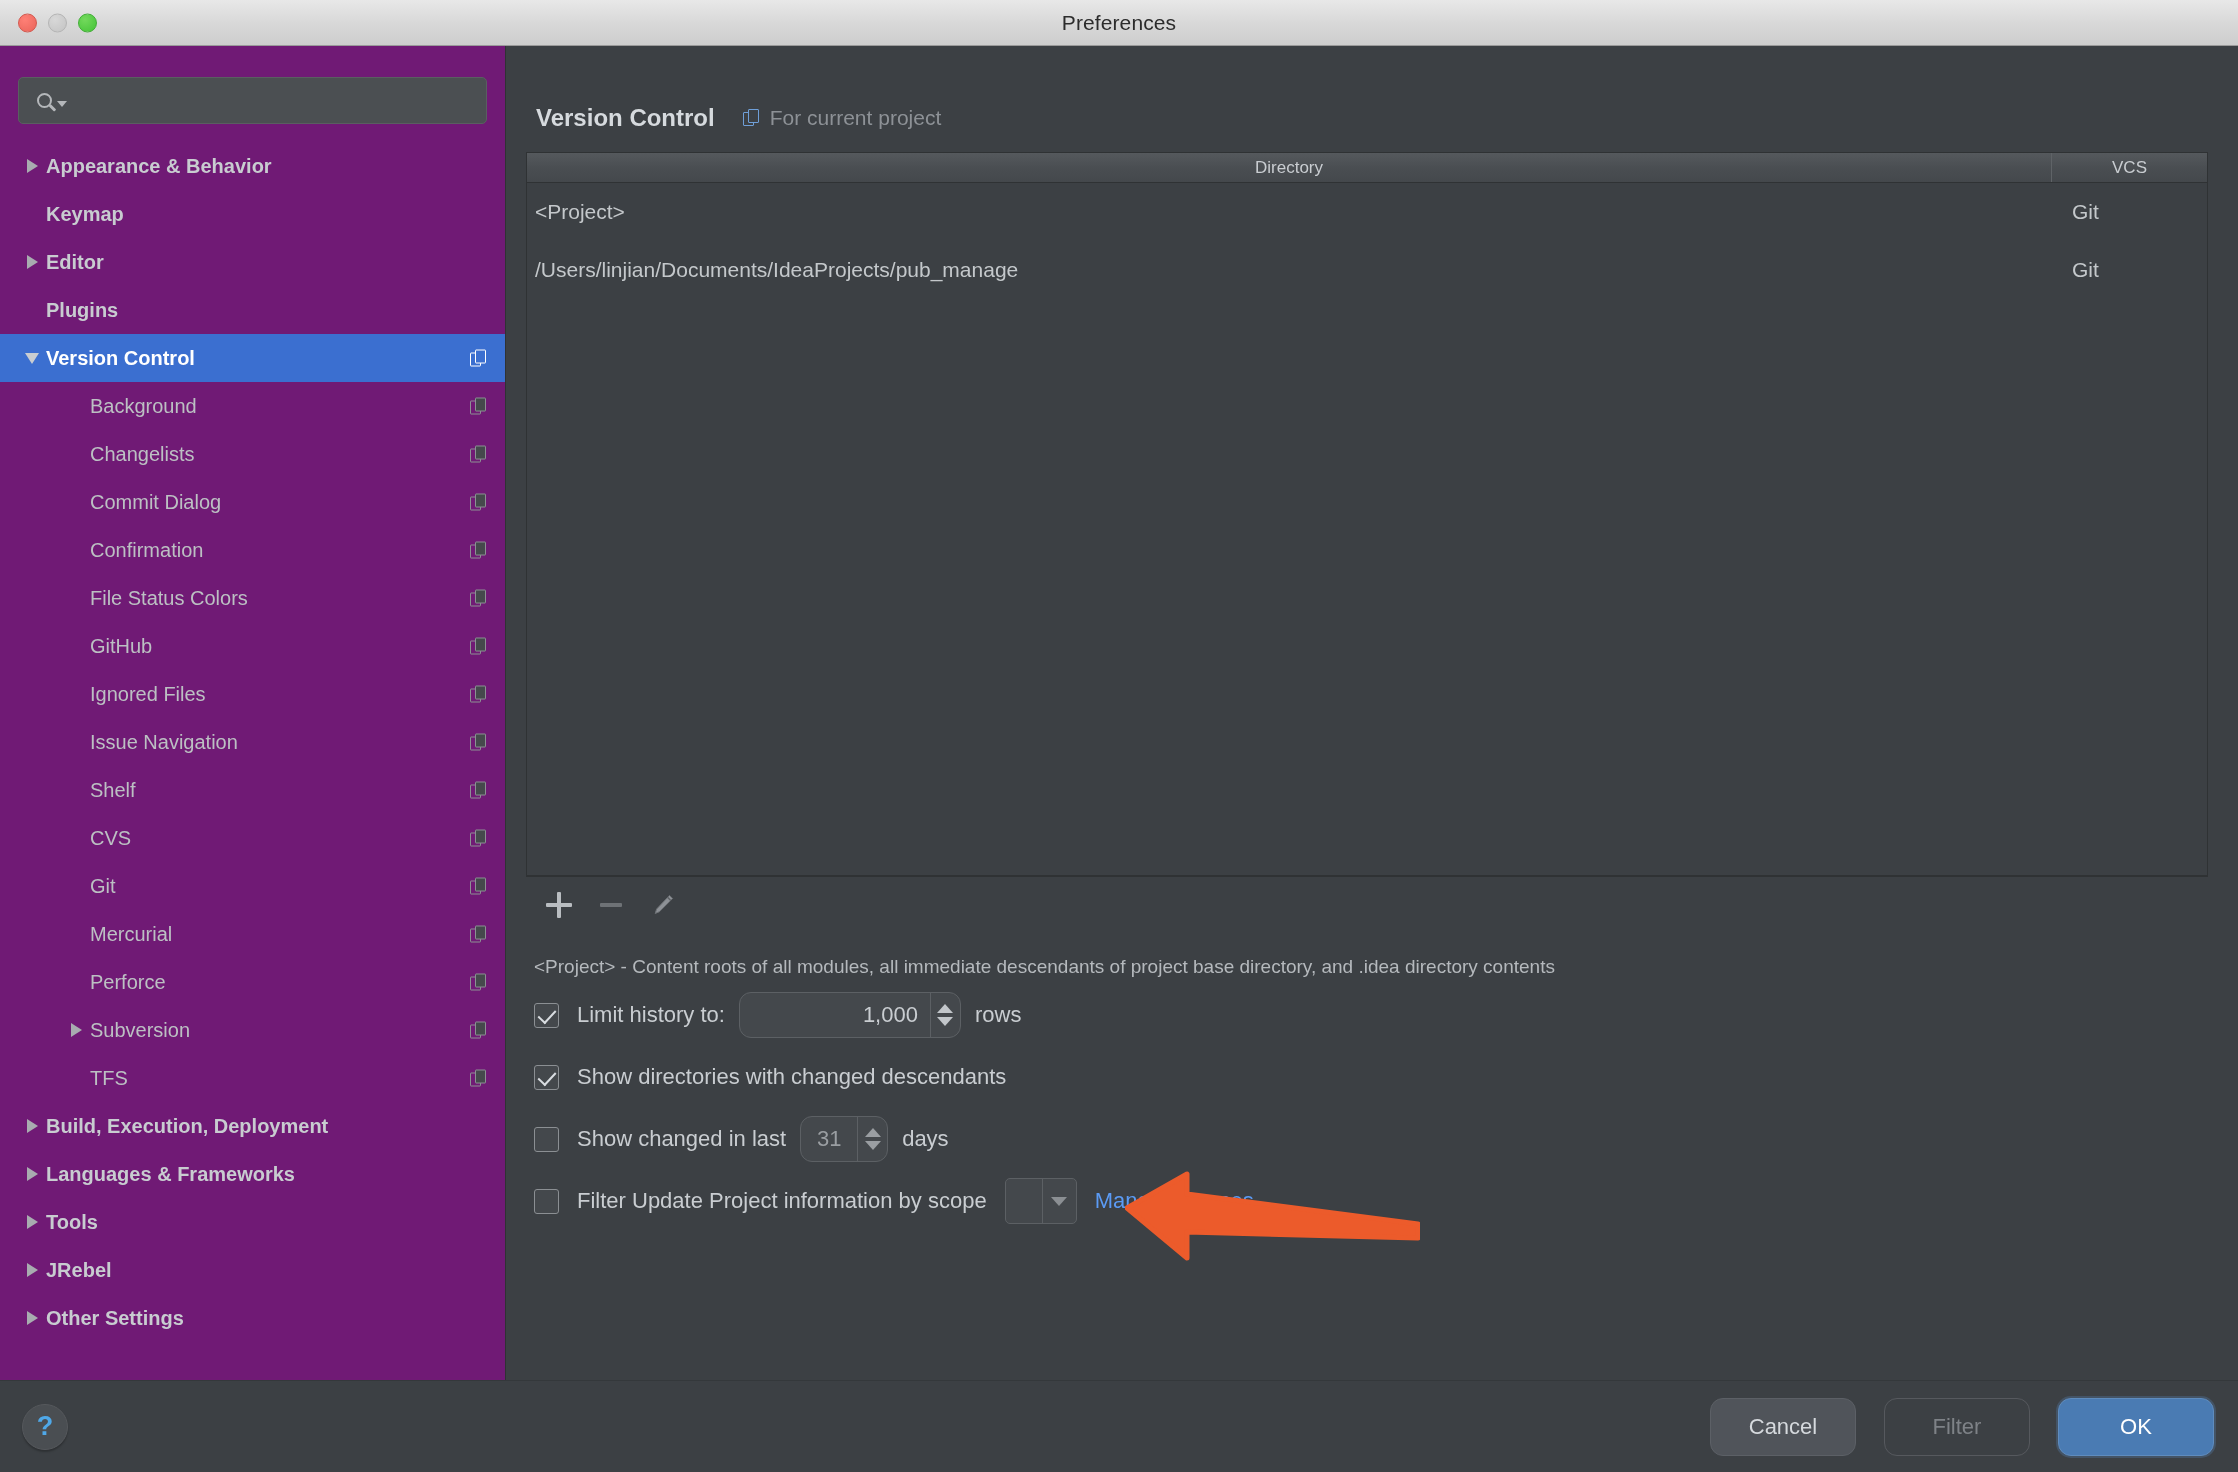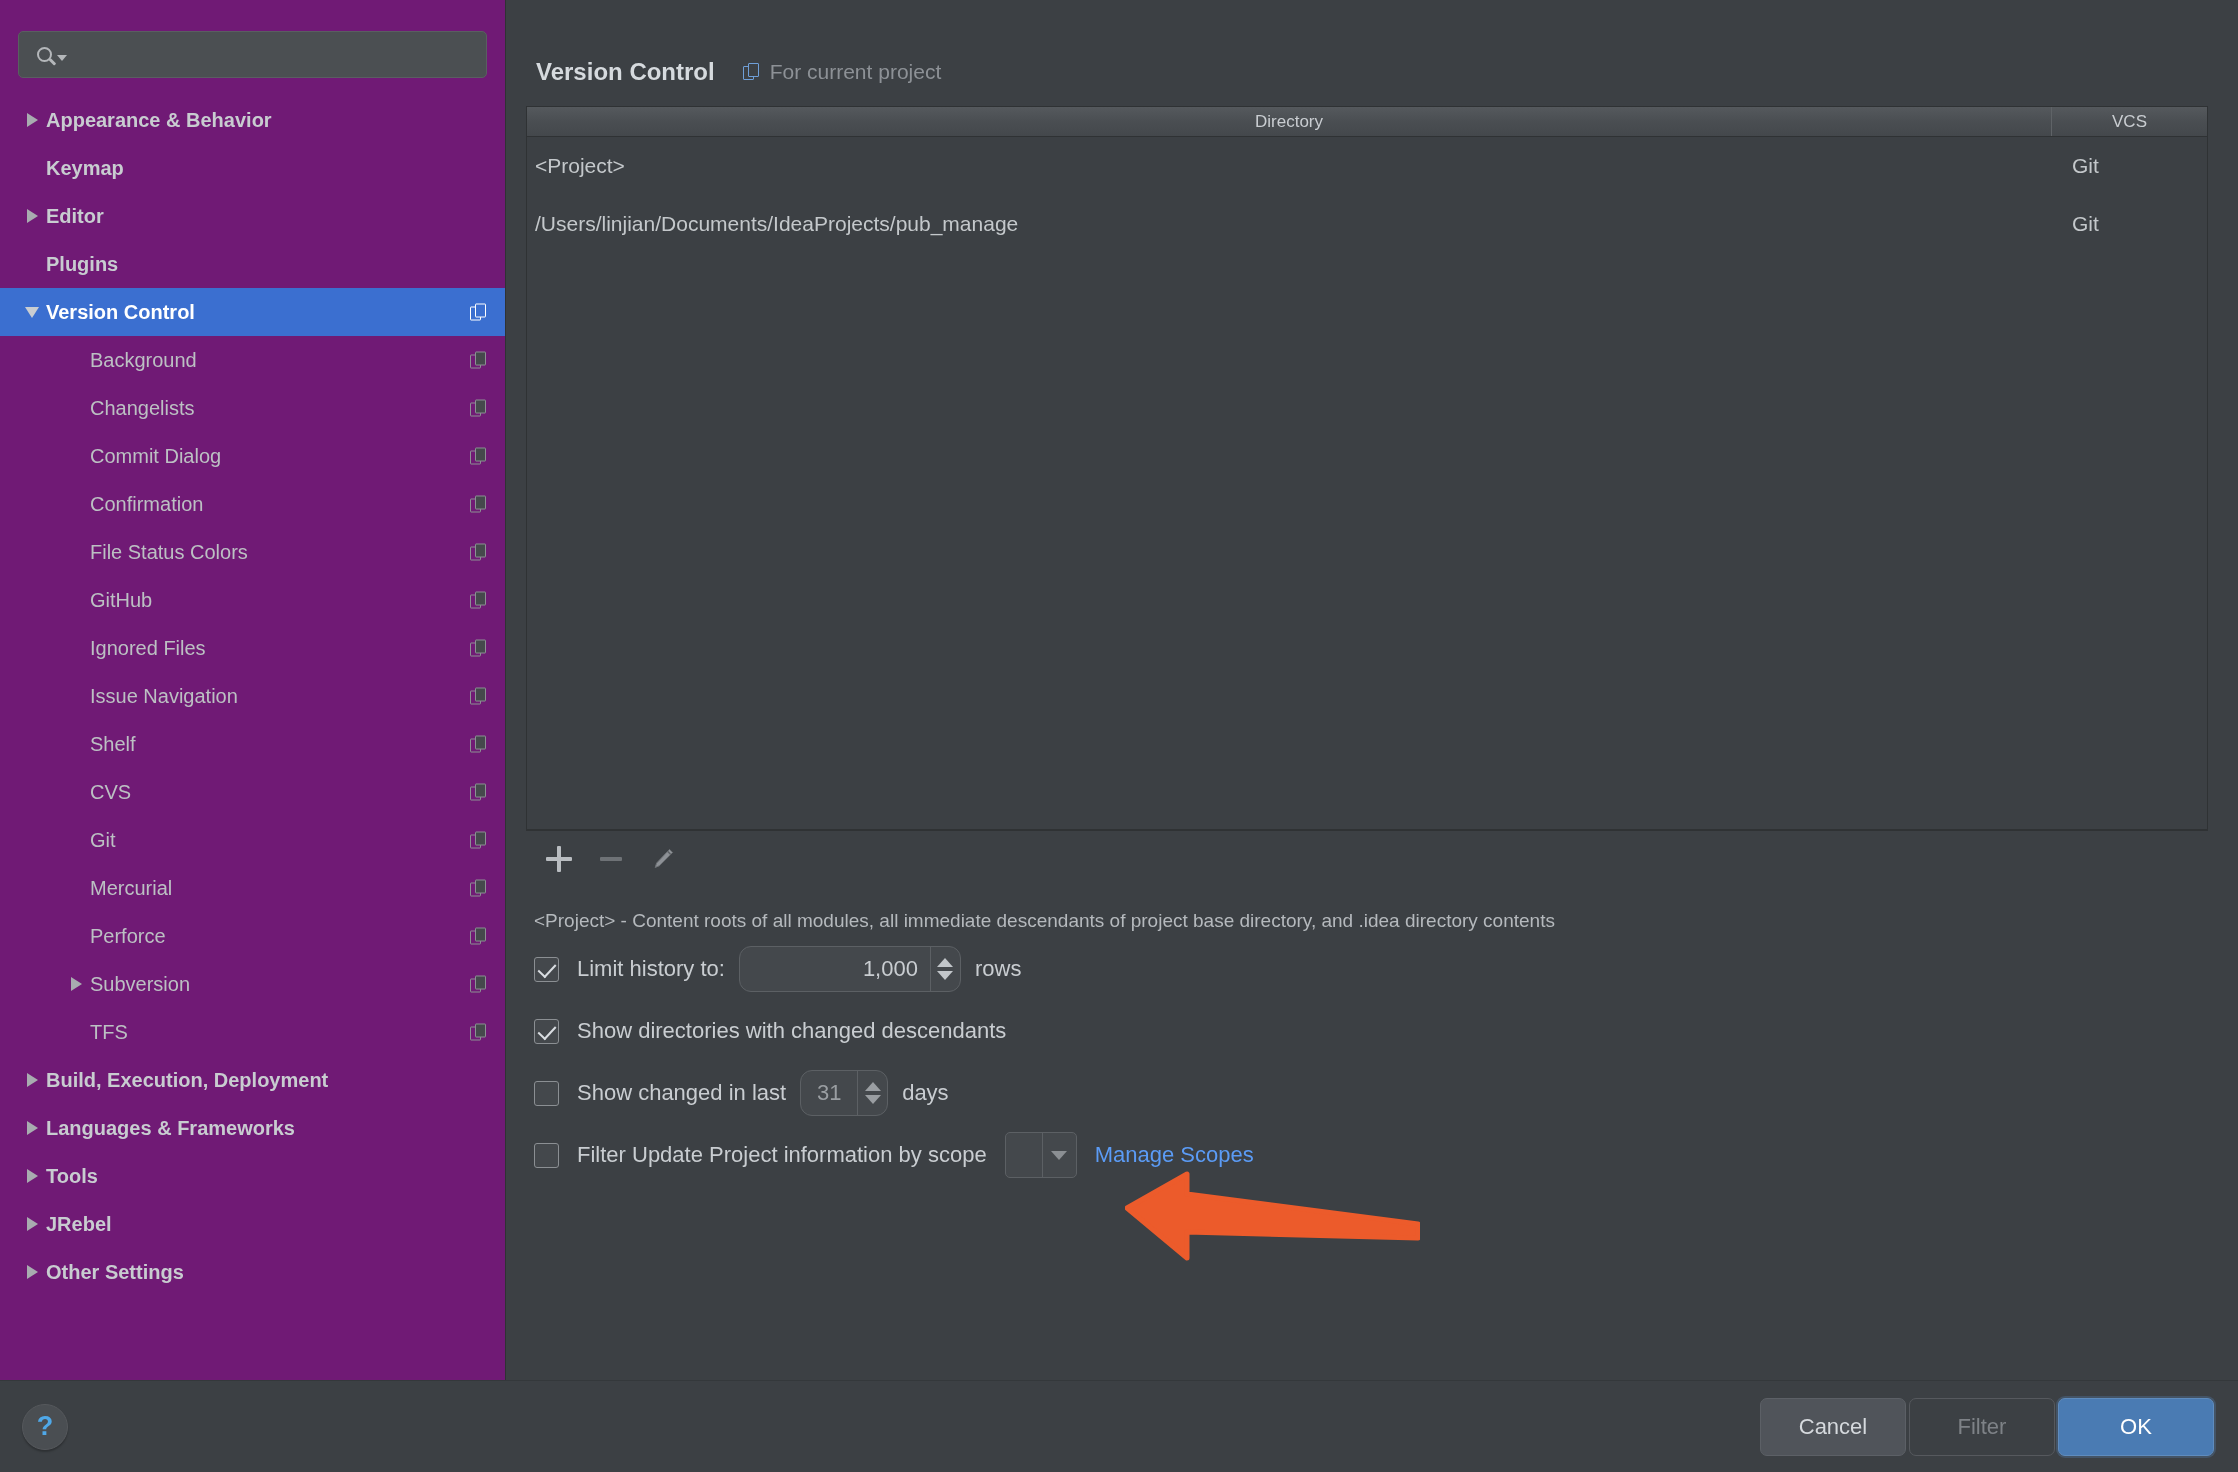--- a/index.html
+++ b/index.html
@@ -158,32 +158,40 @@
   #annot-arrow { position: absolute; left: 1125px; top: 1168px; width: 295px; height: 96px;
     pointer-events: none; }
 
   
   #footer { height: 92px; flex: 0 0 92px; background: #3c4044; border-top: 1px solid #34383b;
     display: flex; align-items: center; padding: 0 24px 0 22px; }
   #help-btn { width: 46px; height: 46px; border-radius: 50%; background: #4a4e52;
     border: 1px solid #56595d; display: flex; align-items: center; justify-content: center;
     color: #4fa8e8; font-size: 27px; font-weight: bold; box-shadow: 0 2px 2px rgba(0,0,0,.25); }
   #footer-spacer { flex: 1; }
-  .btn { height: 58px; min-width: 146px; border-radius: 7px; font-size: 22px;
-    display: flex; align-items: center; justify-content: center; margin-left: 3px; }
+  .btn { height: 58px; min-width: 146px; border-radius: 13px; font-size: 22px;
+    display: flex; align-items: center; justify-content: center; margin-left: 28px; }
   .btn-cancel { background: #50545a; border: 1px solid #5c6066; color: #d5d9dd; }
   .btn-apply { background: transparent; border: 1px solid #56595e; color: #7e8287; }
   .btn-ok { background: #4a7bb3; border: 1px solid #5f8cbe; color: #ffffff; min-width: 156px;
     box-shadow: 0 0 0 2px rgba(90,145,205,.25); }
 </style>
 </head>
 <body>
 
 <div id="window">
 
+  <div id="titlebar">
+    <div id="traffic">
+      <div class="tl tl-close"></div>
+      <div class="tl tl-min"></div>
+      <div class="tl tl-max"></div>
+    </div>
+    <div id="window-title">Preferences</div>
+  </div>
 
   <div id="body">
 
     <div id="sidebar">
       <div id="search-wrap">
         <div id="search-box">
           <div id="search-icon-grp">
             <div class="mag"></div>
             <div class="caret-sm"></div>
           </div>

